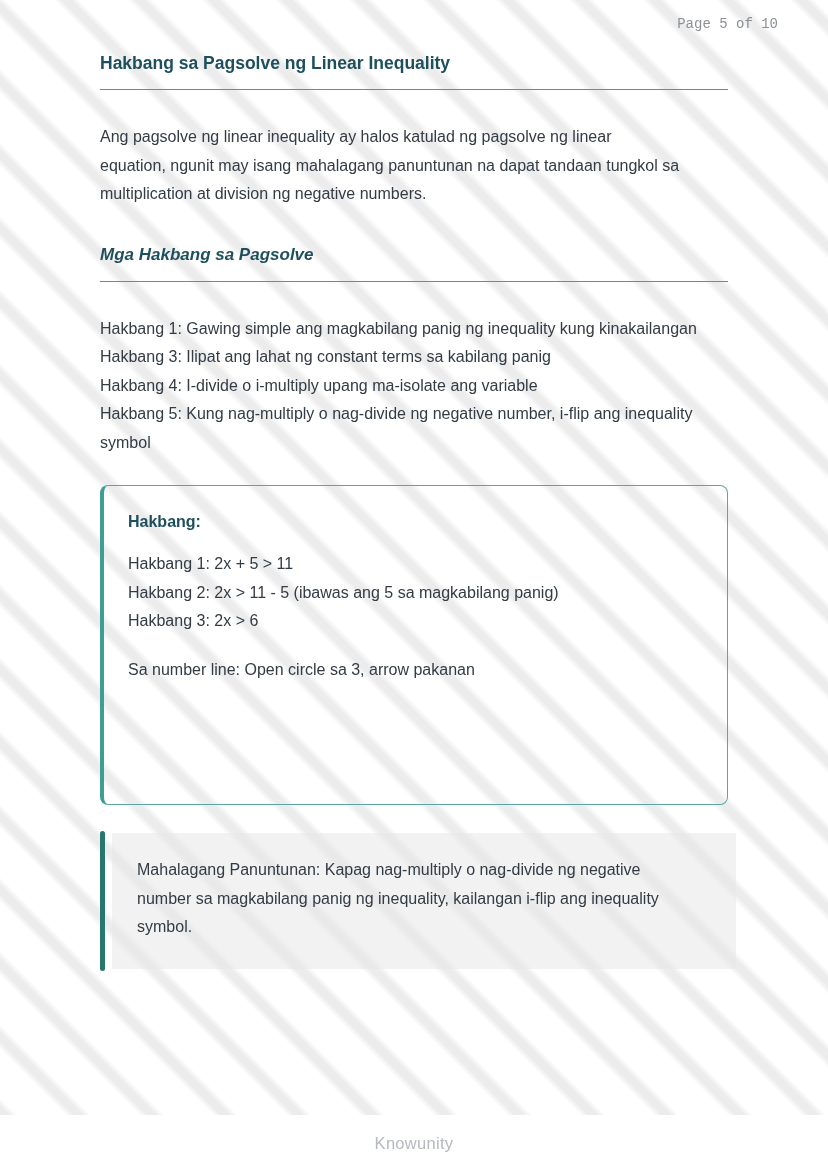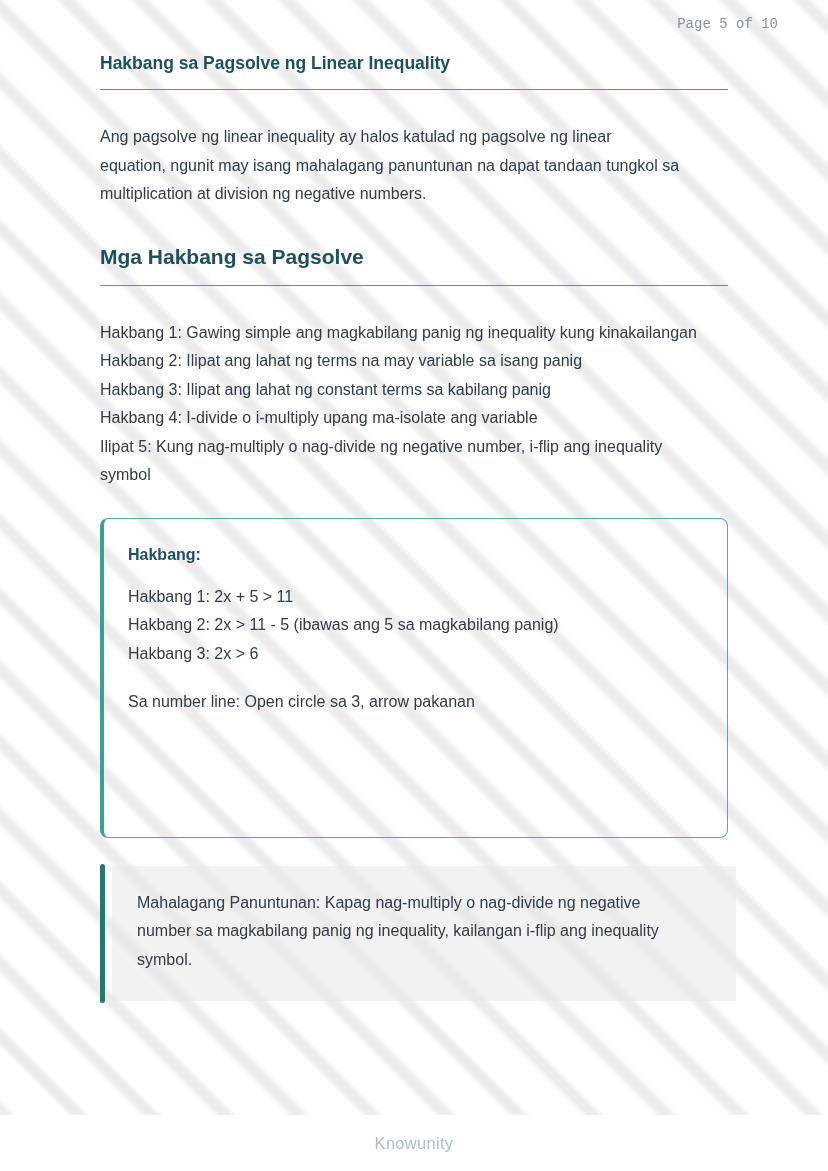--- a/index.html
+++ b/index.html
@@ -40,24 +40,25 @@
     padding-bottom: 15px;
     border-bottom: 1px solid var(--underline, #4e95a5);
   }
   .intro {
     margin-top: 33px;
     font-size: 16px; line-height: 28.5px;
     max-width: 580px;
   }
   h2.doc-h {
     margin-top: 36px;
-    font-size: 21px; font-weight: bold;
+    font-size: 17px; font-weight: bold;
     color: var(--heading, #1e4f5d);
     padding-bottom: 16px;
     border-bottom: 1px solid var(--underline, #4e95a5);
+    font-style: italic;
   }
   .steps {
     margin-top: 33px;
     font-size: 16px; line-height: 28.5px;
     max-width: 600px;
   }
   .example-box {
     margin-top: 28px;
     width: 628px; min-height: 320px;
     border: 1px solid var(--example-border, #57a8a0);
@@ -108,24 +109,23 @@
   <div class="content">
 
     <h1 class="doc-h">Hakbang sa Pagsolve ng Linear Inequality</h1>
 
     <p class="intro">Ang pagsolve ng linear inequality ay halos katulad ng pagsolve ng linear equation, ngunit may isang mahalagang panuntunan na dapat tandaan tungkol sa multiplication at division ng negative numbers.</p>
 
     <h2 class="doc-h">Mga Hakbang sa Pagsolve</h2>
 
     <div class="steps">
       <div>Hakbang 1: Gawing simple ang magkabilang panig ng inequality kung kinakailangan</div>
-      <div>Hakbang 2: Ilipat ang lahat ng terms na may variable sa isang panig</div>
       <div>Hakbang 3: Ilipat ang lahat ng constant terms sa kabilang panig</div>
       <div>Hakbang 4: I-divide o i-multiply upang ma-isolate ang variable</div>
-      <div>Ilipat 5: Kung nag-multiply o nag-divide ng negative number, i-flip ang inequality symbol</div>
+      <div>Hakbang 5: Kung nag-multiply o nag-divide ng negative number, i-flip ang inequality symbol</div>
     </div>
 
     <div class="example-box">
       <div class="example-label">Hakbang:</div>
       <div class="example-steps">
         <div>Hakbang 1: 2x + 5 &gt; 11</div>
         <div>Hakbang 2: 2x &gt; 11 - 5 (ibawas ang 5 sa magkabilang panig)</div>
         <div>Hakbang 3: 2x &gt; 6</div>
       </div>
       <div class="example-conclusion">Sa number line: Open circle sa 3, arrow pakanan</div>

